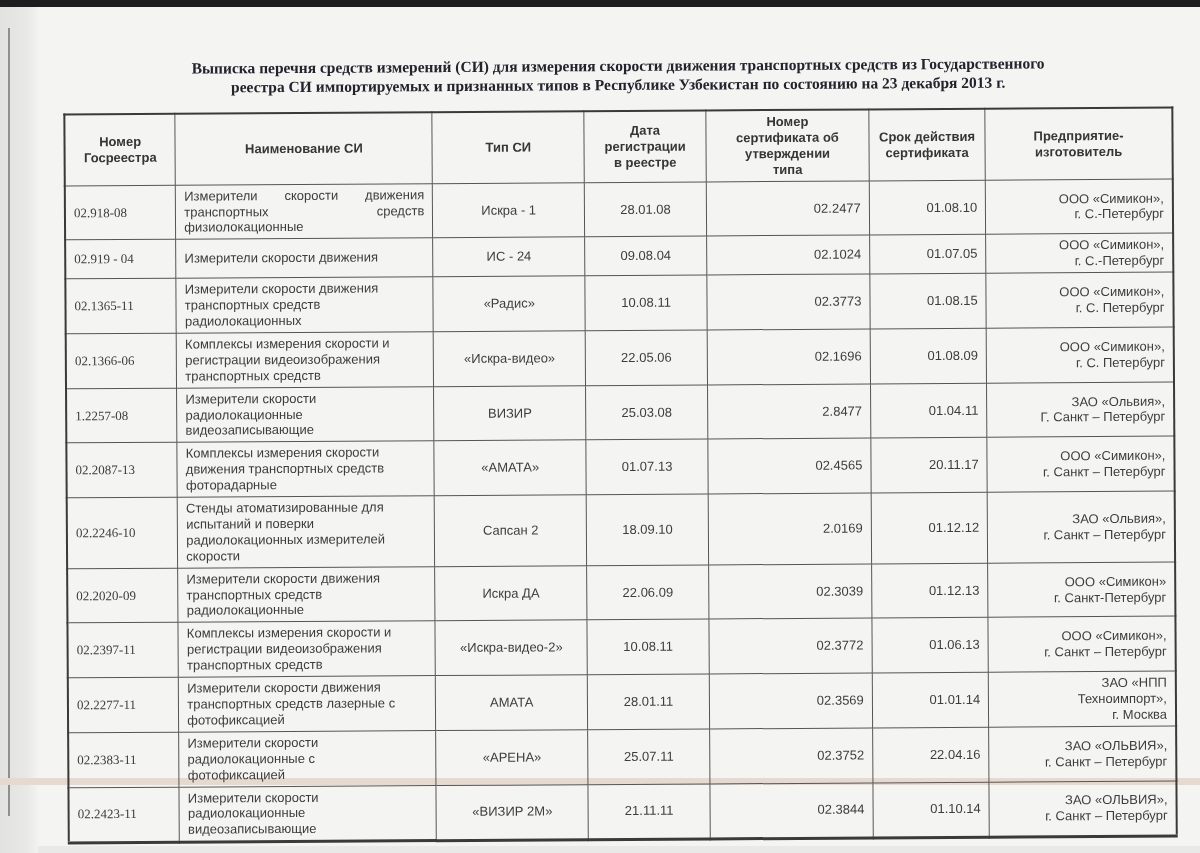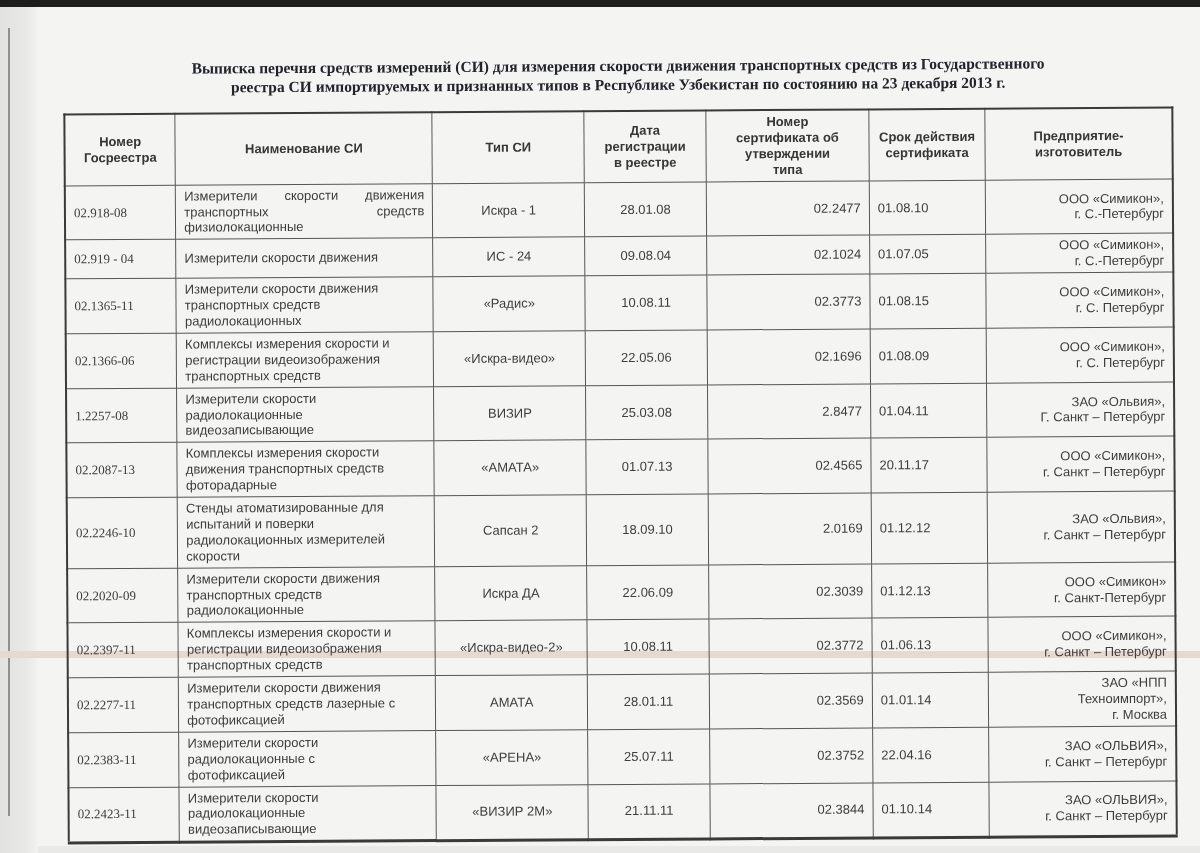--- a/index.html
+++ b/index.html
@@ -7,21 +7,21 @@
     padding: 0;
     width: 1200px;
     height: 853px;
     overflow: hidden;
     background: #e9e9e7;
     font-family: "Liberation Sans", sans-serif;
   }
   .scan-root {
     position: relative;
     width: 1200px;
-    height: 658px;
+    height: 785px;
     background: #f0f0ee;
   }
   
   .top-edge {
     position: absolute;
     top: 0; left: 0;
     width: 1200px; height: 7px;
     background: #1e1e1e;
   }
   .bottom-edge {
@@ -89,21 +89,21 @@
     text-align: center;
     vertical-align: middle;
     white-space: pre-line;
   }
   table.registry tbody tr { height: 34px; }
   td.cell-reg-number { text-align: left; vertical-align: middle; font-family: Liberation Serif, serif; }
   td.cell-name { text-align: left; vertical-align: middle; white-space: pre-line; }
   td.cell-type { text-align: center; vertical-align: middle; }
   td.cell-reg-date { text-align: center; vertical-align: middle; }
   td.cell-cert-number { text-align: right; vertical-align: middle; }
-  td.cell-cert-validity { text-align: left; vertical-align: middle; }
+  td.cell-cert-validity { text-align: right; vertical-align: middle; }
   td.cell-manufacturer { text-align: right; vertical-align: middle; white-space: pre-line; }
   
   table.registry tbody tr:first-child td.cell-name {
     text-align: justify;
     text-align-last: justify;
   }
 </style>
 </head>
 <body>
 

